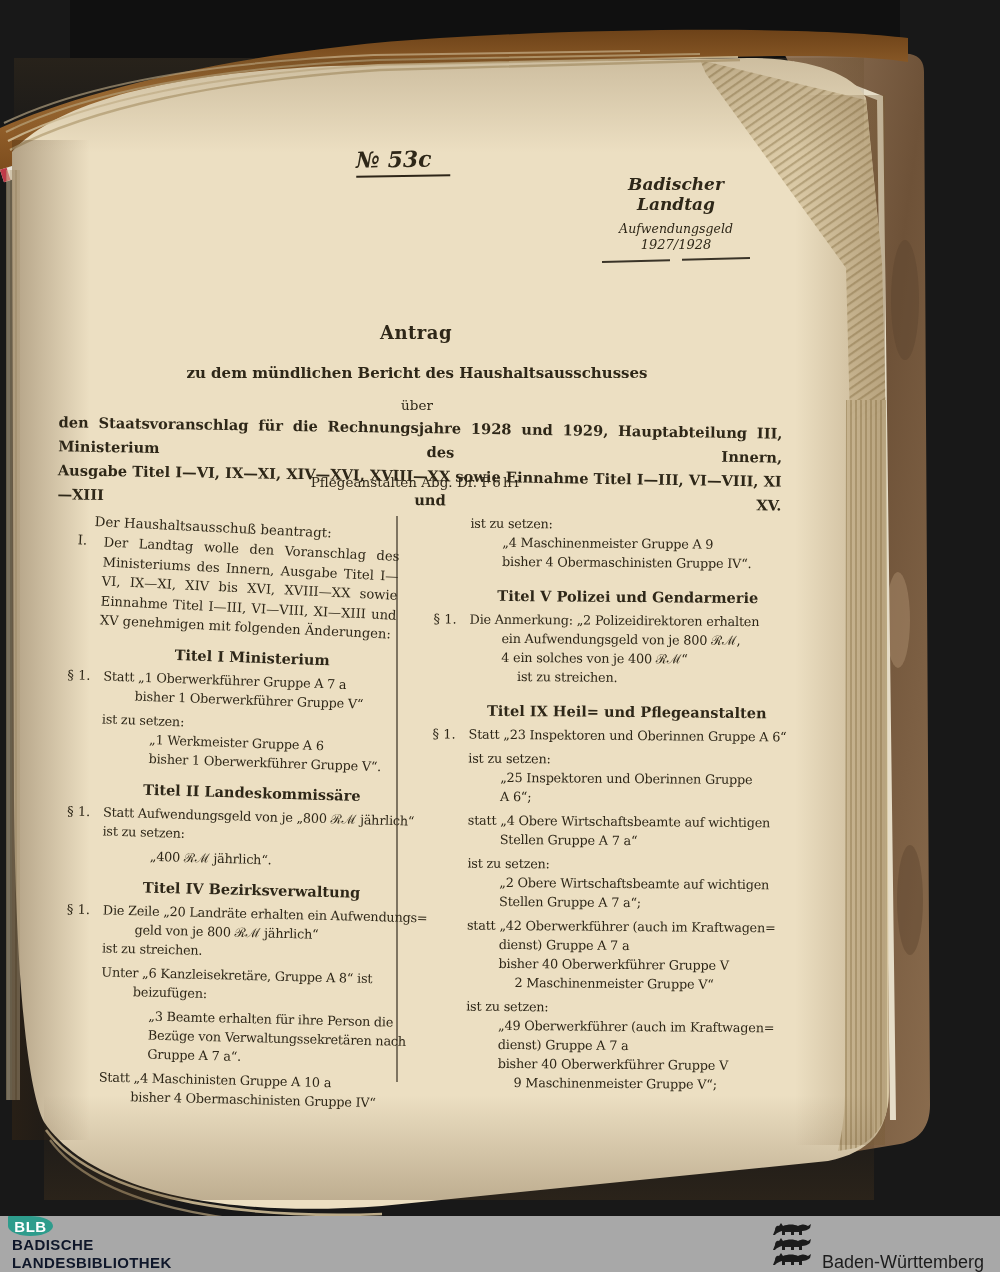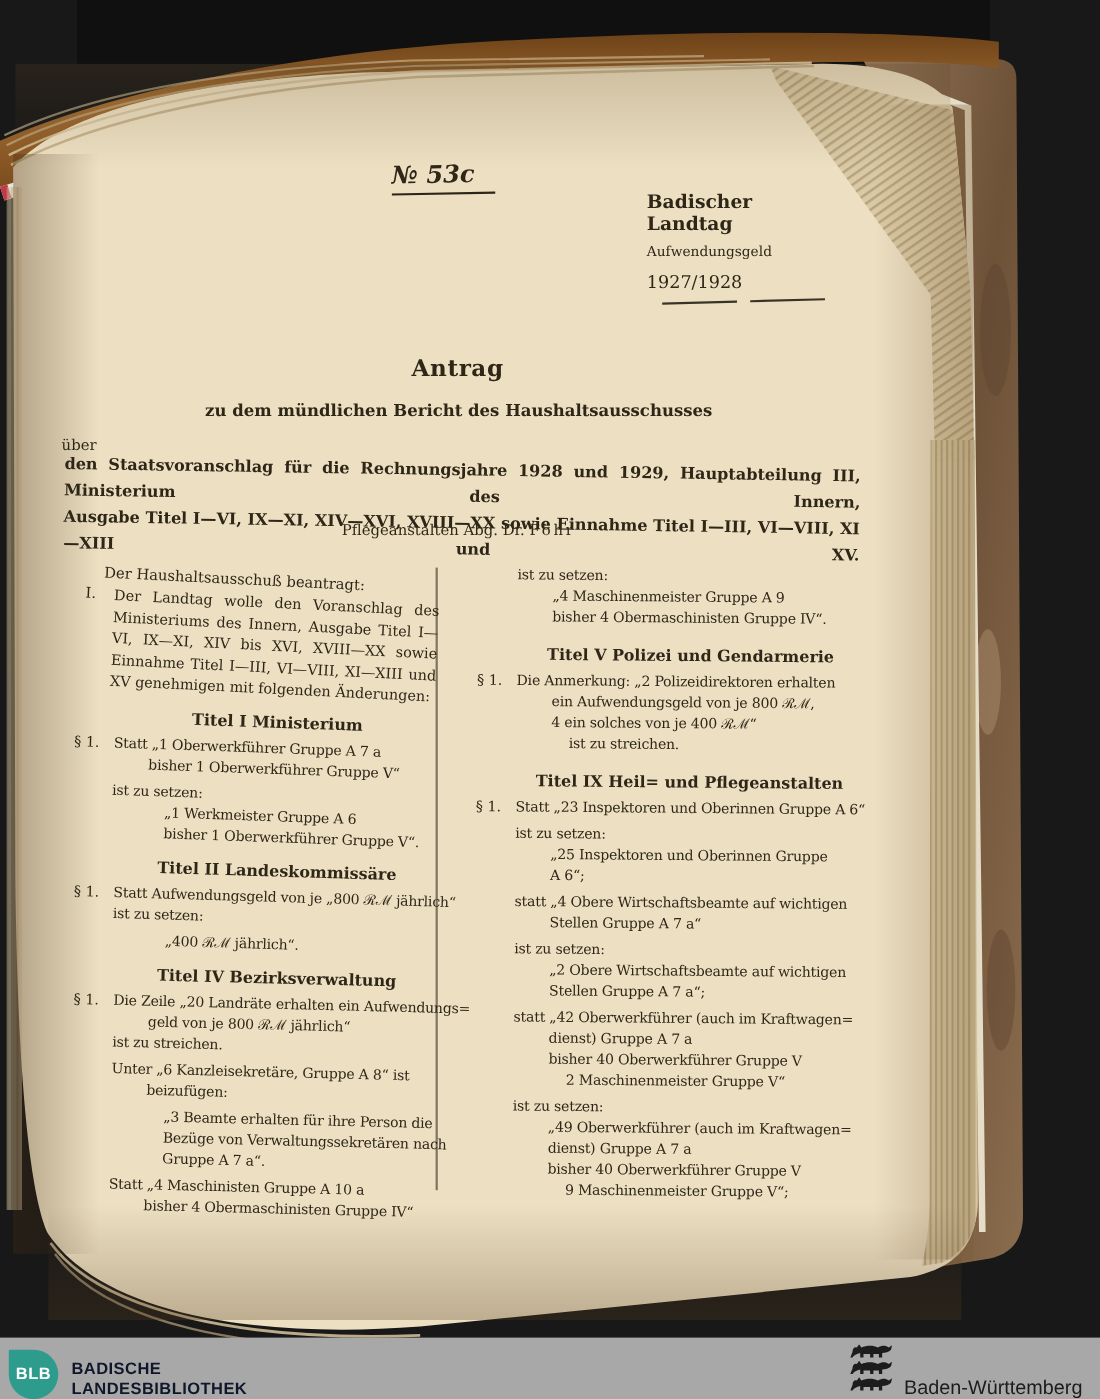--- a/index.html
+++ b/index.html
@@ -17,32 +17,32 @@
       background:linear-gradient(0deg,rgba(85,60,30,.30),rgba(85,60,30,0));}
   .shade-right{left:795px;top:95px;width:90px;height:1050px;
       background:linear-gradient(270deg,rgba(120,92,52,.35),rgba(120,92,52,0));}
 
   .content{position:absolute;left:16px;top:0;width:1000px;height:1272px;z-index:3;padding-left:12px;}
 
   .docnum{position:absolute;left:340px;top:146px;font-size:22px;font-weight:bold;
           font-style:italic;transform:rotate(-1deg);}
   .docnum .ul{width:94px;border-bottom:2.5px solid #2d2518;margin-top:3px;}
 
-  .session{position:absolute;left:572px;top:174px;width:176px;}
+  .session{position:absolute;left:572px;top:174px;width:176px;text-align:center;font-style:italic;}
   .session .org{font-size:17px;font-weight:bold;}
   .session .per{font-size:12.5px;margin-top:7px;}
-  .session .yrs{font-size:16px;margin-top:11px;}
+  .session .yrs{font-size:13px;margin-top:1px;}
   .session .rule{display:flex;gap:12px;width:148px;margin:7px auto 0;transform:rotate(-1.5deg);}
   .session .rule span{flex:1;border-top:2px solid #3a3428;}
 
   .title{position:absolute;left:140px;top:322px;width:520px;text-align:center;
-         font-size:21px;font-weight:bold;letter-spacing:.5px;}
+         font-size:18px;font-weight:bold;letter-spacing:.5px;}
   .subtitle{position:absolute;left:40px;top:364px;width:722px;text-align:center;
          font-size:15px;font-weight:bold;}
-  .connector{position:absolute;left:40px;top:397px;width:722px;font-size:13.5px;}
+  .connector{position:absolute;left:40px;top:397px;width:722px;text-align:center;font-size:13.5px;}
   .subject{position:absolute;left:42px;top:416px;width:724px;font-size:14.6px;font-weight:bold;
          line-height:24px;transform:rotate(0.9deg);}
   .subject div{text-align:justify;text-align-last:justify;}
   .rapporteur{position:absolute;left:40px;top:474px;width:722px;text-align:center;font-size:13.5px;}
   .rapporteur .sp{letter-spacing:2.5px;}
 
   .divider{position:absolute;left:380px;top:516px;width:1.5px;height:566px;background:#6b6150;opacity:.85;}
 
   .col{position:absolute;top:515px;}
   .col-left{left:88px;width:296px;transform:rotate(0.2deg);}
@@ -60,21 +60,21 @@
   .rot12{transform:rotate(1.2deg);transform-origin:left top;}
   .sec-head{text-align:center;font-weight:bold;font-size:14.5px;}
   .sec-body{position:relative;margin-top:6px;}
   .sec-body .mk{position:absolute;left:-36px;top:2px;font-size:13px;}
   .ln{font-size:12.8px;line-height:19px;letter-spacing:-0.2px;white-space:nowrap;}
   .ind1{margin-left:32px;}
   .ind2{margin-left:48px;}
   .gap{margin-top:5px;}
 
   .footer{position:absolute;left:0;top:1216px;width:1000px;height:56px;z-index:4;
-          display:flex;align-items:flex-end;font-family:"Liberation Sans","DejaVu Sans",sans-serif;}
+          display:flex;align-items:flex-start;font-family:"Liberation Sans","DejaVu Sans",sans-serif;flex-direction:column;}
   .blb-logo{width:45px;height:45px;margin-left:8px;border-radius:2% 50% 50% 50%;
           display:flex;align-items:center;justify-content:center;
           color:#fff;font-weight:bold;font-size:15px;letter-spacing:.5px;}
   .blb-name{margin-left:12px;font-weight:bold;font-size:15px;line-height:18px;
           color:#0f172a;letter-spacing:.4px;}
   .bw{position:absolute;right:16px;display:flex;align-items:center;gap:10px;color:#1c1c1c;}
   .bw .bw-text{font-size:18px;font-weight:500;margin-top:36px;}
   .bw svg{display:block;}
 </style>
 </head>

